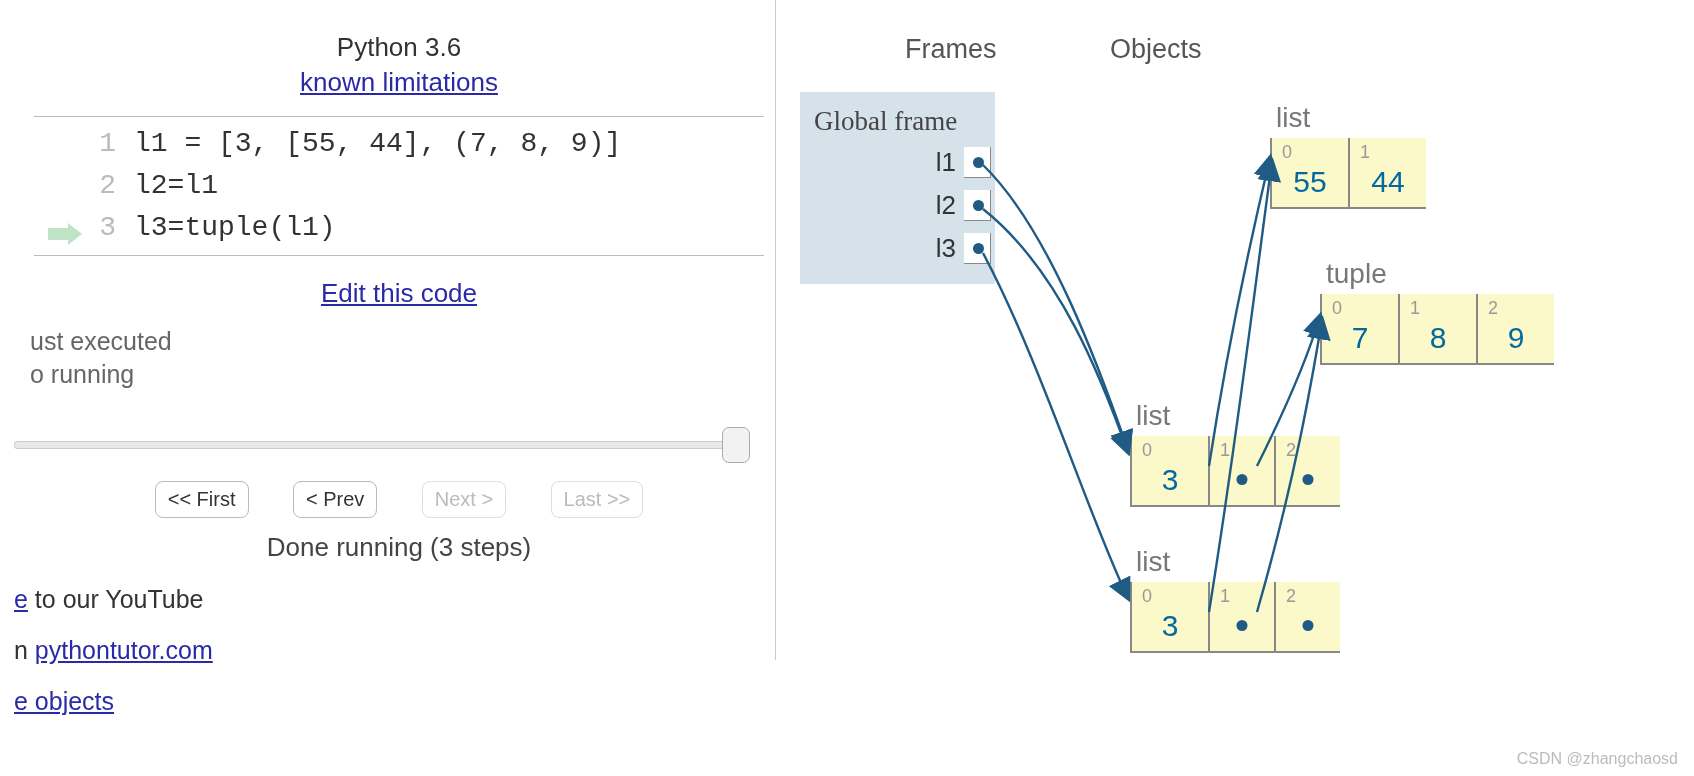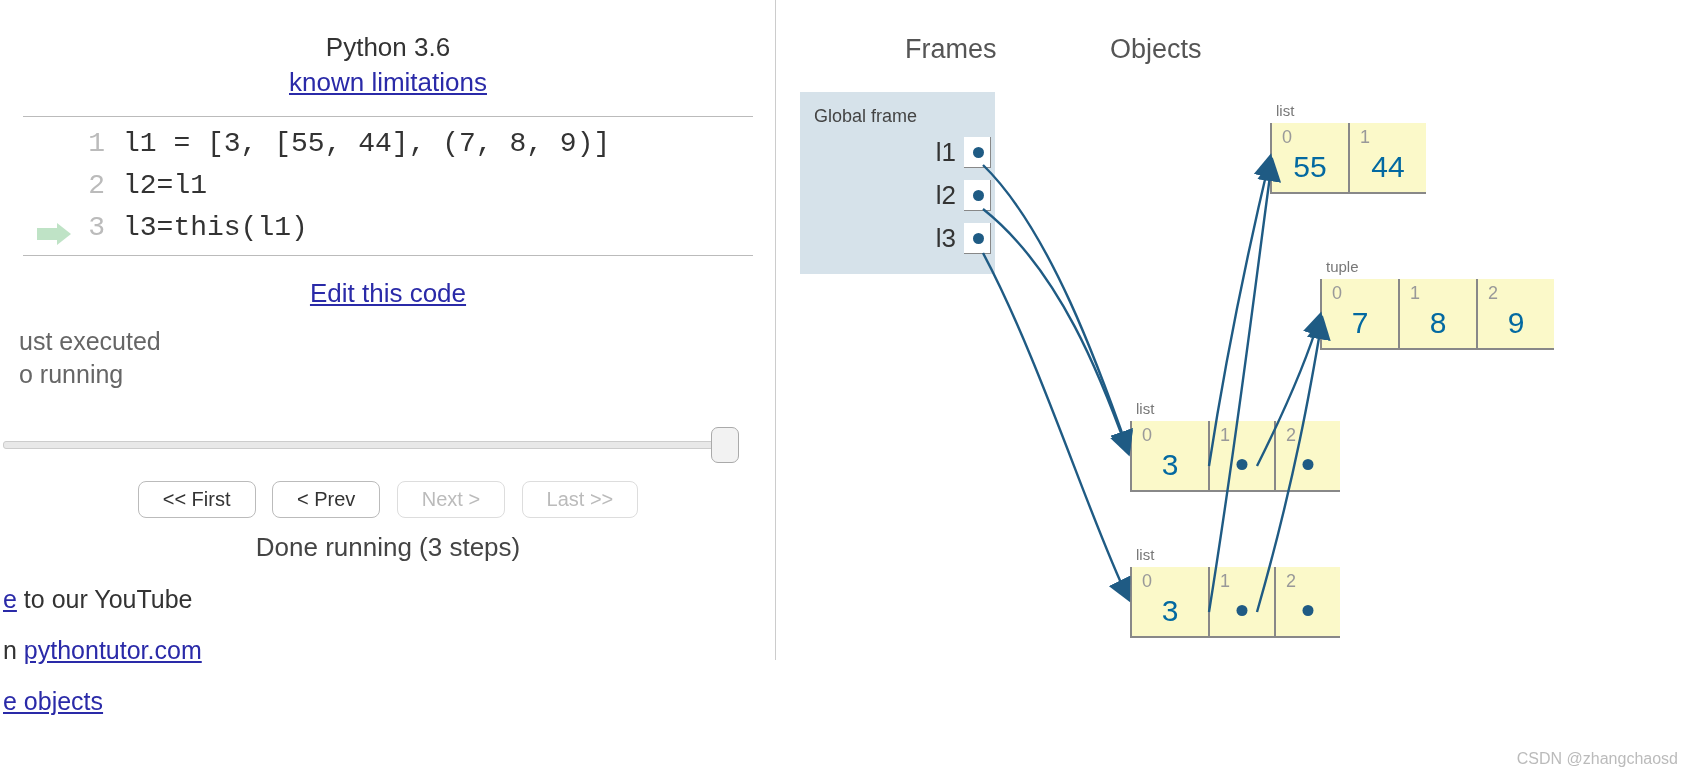--- a/index.html
+++ b/index.html
@@ -1,56 +1,56 @@
 <!DOCTYPE html>
 <html><head>
 <meta charset="utf-8">
 <style>
   html,body{margin:0;padding:0;font-family:Verdana,Geneva,sans-serif;color:#333;background:#fff}
   body{width:1694px;height:776px;position:relative;overflow:hidden}
   a{color:#2a2aa8;text-decoration:underline}
 
-  .left{position:absolute;left:3px;top:0;width:770px;height:776px}
+  .left{position:absolute;left:14px;top:0;width:770px;height:776px}
   .right{position:absolute;left:790px;top:0;width:904px;height:776px}
   .vsep{position:absolute;left:775px;top:0;width:0;height:660px;border-left:1px solid #ccc}
 
   .py-title{text-align:center;font-size:26px;margin-top:32px}
   .limits{text-align:center;font-size:26px;margin-top:4px}
   .code-area{border-top:1px solid #bbb;border-bottom:1px solid #bbb;margin:18px 20px 0 20px;padding:6px 0}
   .code-row{display:flex;align-items:center;font-family:"Andale Mono","Courier New",monospace;font-size:28px;line-height:42px}
   .gutter{width:82px;text-align:right;color:#bbb;padding-right:18px;position:relative}
   .arrow-icon{position:absolute;left:14px;top:10px}
   .code{white-space:pre}
   .edit{text-align:center;font-size:26px;margin-top:22px}
   .exec-lines{font-size:25px;color:#666;margin:18px 0 0 16px}
   .exec-lines div{margin:4px 0}
   .slider{position:relative;height:38px;margin:36px 30px 0 0}
   .slider-track{position:absolute;left:0;right:20px;top:16px;height:6px;background:#e8e8e8;border:1px solid #ccc;border-radius:3px}
   .slider-thumb{position:absolute;right:4px;top:2px;width:26px;height:34px;background:#f2f2f2;border:1px solid #aaa;border-radius:7px}
   .btns{text-align:center;margin-top:18px}
-  .btn{display:inline-block;border:1px solid #bbb;border-radius:8px;padding:6px 24px;margin:0 6px;font-size:20px;background:#fff}
+  .btn{display:inline-block;border:1px solid #bbb;border-radius:8px;padding:6px 12px;margin:0 20px;font-size:20px;background:#fff}
   .btn.disabled{color:#bbb;border-color:#ddd}
   .done{text-align:center;font-size:26px;margin-top:14px;color:#444}
   .footer-links{font-size:25px;margin-top:12px}
   .footer-links div{margin:22px 0}
 
   .hdr{font-size:27px;color:#555;position:absolute;top:34px}
   .hdr.frames{left:115px}
   .hdr.objects{left:320px}
 
   .frame{position:absolute;left:10px;top:92px;width:195px;background:#d6e2ea;padding:10px 0 14px 0}
-  .frame-title{font-family:Liberation Sans, sans-serif;font-size:18px;color:#444;padding:4px 14px}
+  .frame-title{font-family:Liberation Serif, serif;font-size:27px;color:#444;padding:4px 14px}
   .var-row{display:flex;justify-content:flex-end;align-items:center;padding:6px 4px 6px 0;font-size:26px}
   .var-name{margin-right:8px;font-family:Verdana,sans-serif;color:#333}
   .var-box{width:26px;height:30px;background:#fff;border-right:1px solid #888;border-bottom:1px solid #888;position:relative}
   .dot{width:11px;height:11px;border-radius:50%;background:#1f5b84;position:absolute}
   .var-box .dot{left:9px;top:10px}
 
   .obj{position:absolute}
-  .obj-label{font-size:15px;color:#777;margin-bottom:4px;margin-left:6px}
+  .obj-label{font-size:28px;color:#777;margin-bottom:4px;margin-left:6px}
   .cells{display:flex}
   .cell{background:#fbf9c9;border-left:2px solid #888;border-bottom:2px solid #888;min-width:56px;position:relative;padding:4px 10px 8px 10px}
   .cell .idx{font-size:18px;color:#999;text-align:left}
   .cell .val{font-size:30px;color:#0369a1;text-align:center;margin-top:2px}
   .cell.ptr{min-width:44px}
   .cell.ptr .dot{left:50%;top:38px;transform:translateX(-50%)}
 
   svg.arrows{position:absolute;left:0;top:0;width:904px;height:776px;pointer-events:none}
   .watermark{position:absolute;right:16px;bottom:8px;color:#bbb;font-size:16px}
 </style>
@@ -72,21 +72,21 @@
     </div>
     <div class="code-row">
       <div class="gutter">
         <span class="arrow-icon">
           <svg width="34" height="22">
               <polygon points="0,5 20,5 20,0 34,11 20,22 20,17 0,17" fill="#bfe3c6"></polygon>
             </svg>
         </span>
         <span>3</span>
       </div>
-      <div class="code">l3=this(l1)</div>
+      <div class="code">l3=tuple(l1)</div>
     </div>
   </div>
 
   <div class="edit"><a href="#">Edit this code</a></div>
 
   <div class="exec-lines">
     <div>ust executed</div>
     <div>o running</div>
   </div>
 

